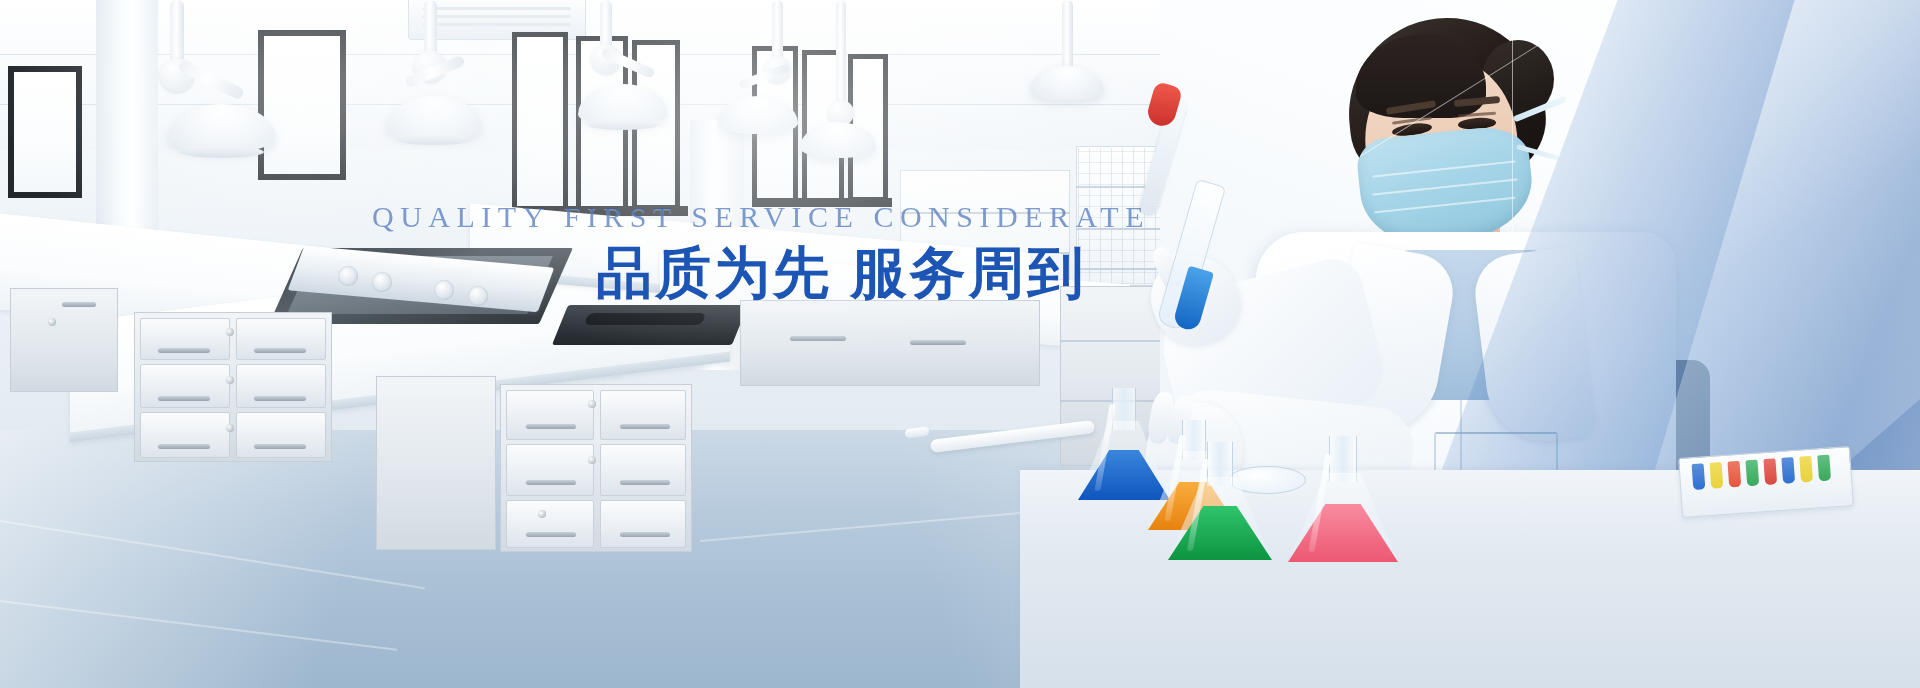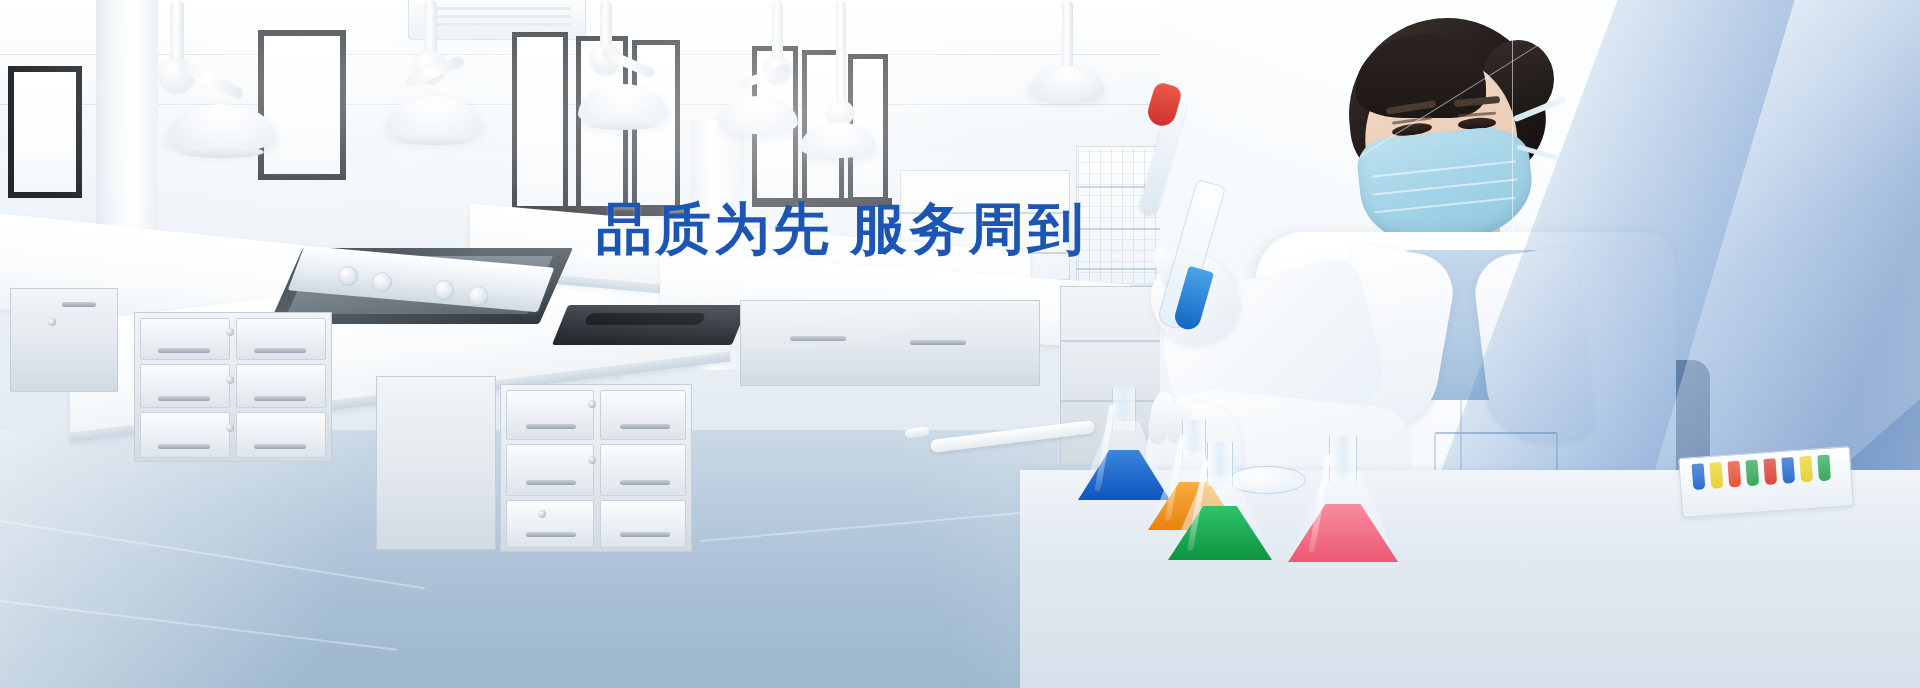--- a/index.html
+++ b/index.html
@@ -749,16 +749,17 @@
     <div class="tip" style="left:30px;top:6px;background:linear-gradient(180deg,#f0de60,#e8d23a);"></div>
     <div class="tip" style="left:48px;top:6px;background:linear-gradient(180deg,#ee7a64,#e3563f);"></div>
     <div class="tip" style="left:66px;top:6px;background:linear-gradient(180deg,#63c183,#3aa85c);"></div>
     <div class="tip" style="left:84px;top:6px;background:linear-gradient(180deg,#e66f65,#d9493f);"></div>
     <div class="tip" style="left:102px;top:6px;background:linear-gradient(180deg,#5a90dc,#2f6fd0);"></div>
     <div class="tip" style="left:120px;top:6px;background:linear-gradient(180deg,#f0de60,#e8d23a);"></div>
     <div class="tip" style="left:138px;top:6px;background:linear-gradient(180deg,#63c183,#3aa85c);"></div>
   </div>
 
   <div class="copy">
+    <div class="eng-line">QUALITY  FIRST  SERVICE  CONSIDERATE</div>
     <div class="cn-head">品质为先 服务周到</div>
   </div>
 
 </div>
 
 </body></html>

